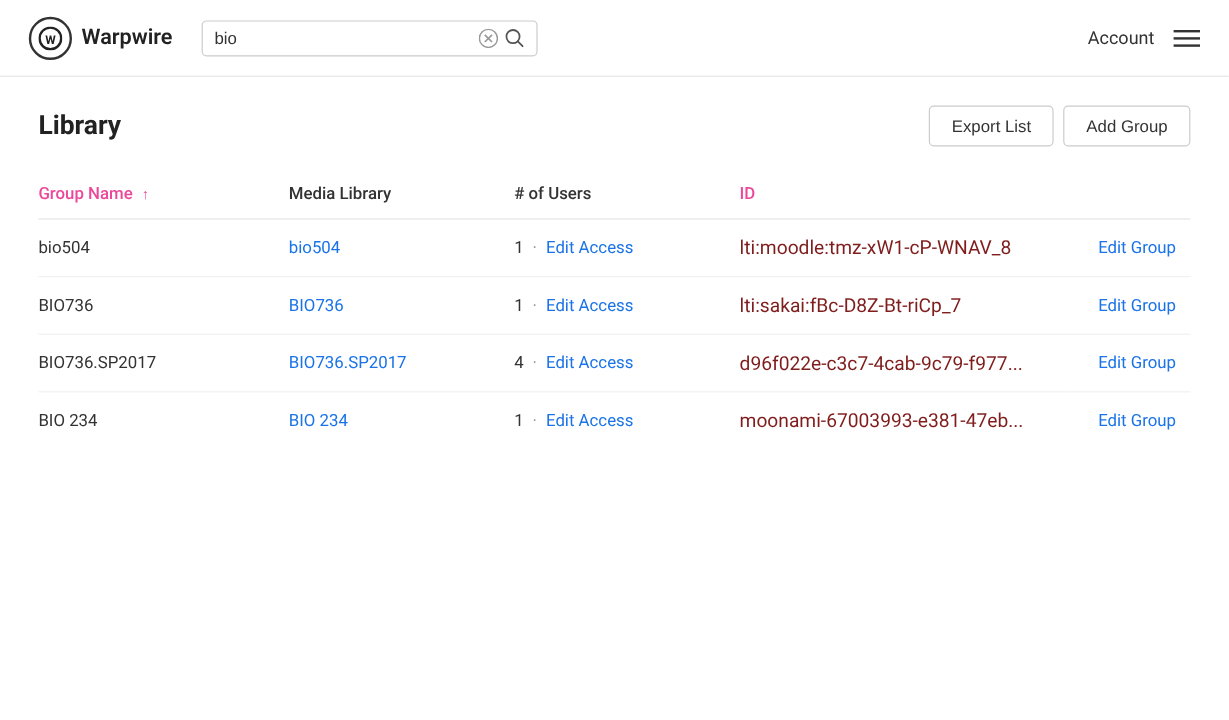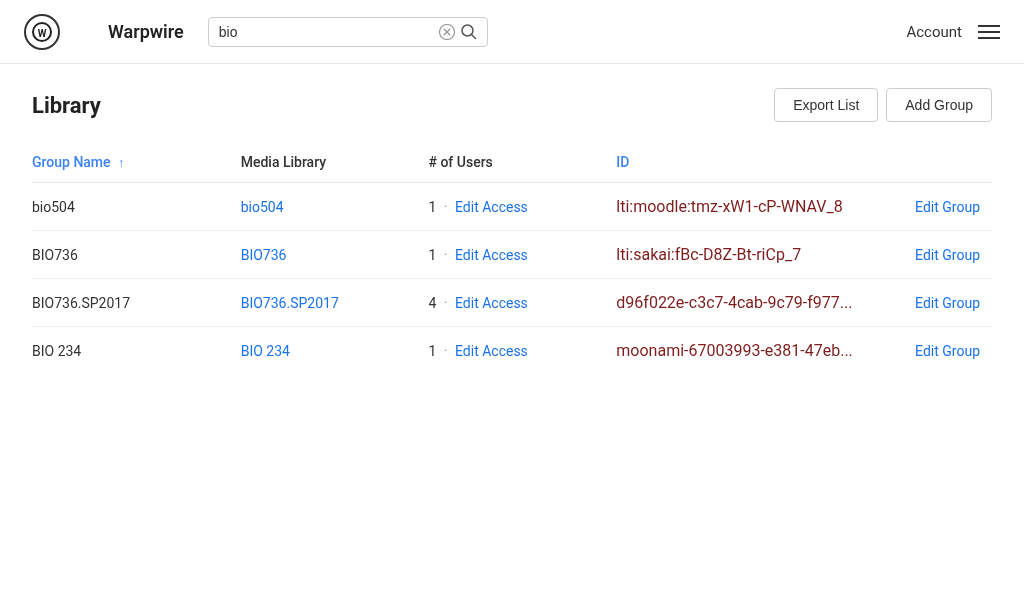--- a/index.html
+++ b/index.html
@@ -43,21 +43,20 @@
       align-items: center;
       justify-content: center;
       font-weight: bold;
       font-size: 14px;
     }
 
     .logo-text {
       font-size: 18px;
       font-weight: 600;
       color: #222;
-      margin-left: 40px;
     }
 
     .search-area {
       display: flex;
       align-items: center;
       border: 1px solid #ccc;
       border-radius: 4px;
       padding: 6px 10px;
       width: 280px;
       gap: 6px;
@@ -158,21 +157,21 @@
     .table th {
       text-align: left;
       padding: 8px 12px 12px 0;
       font-size: 14px;
       font-weight: 500;
       color: #333;
       border-bottom: 1px solid #e5e5e5;
     }
 
     .table th a {
-      color: #3b82f6;
+      color: #ec4899;
       text-decoration: none;
     }
 
     .sort-arrow {
       margin-left: 4px;
       font-size: 12px;
     }
 
     .table td {
       padding: 14px 12px 14px 0;

